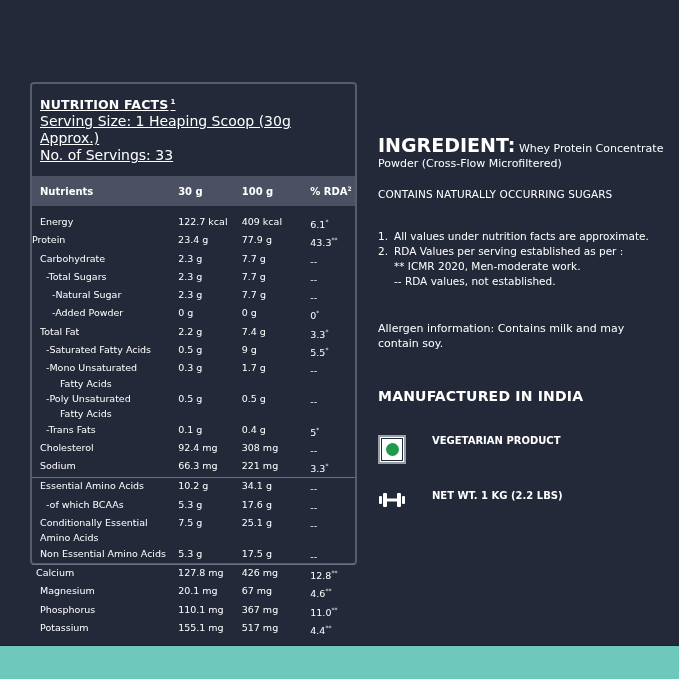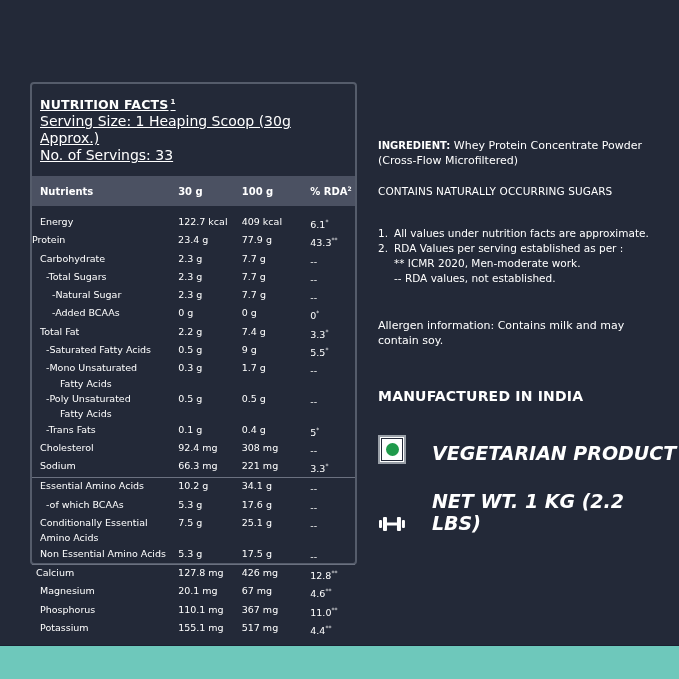--- a/index.html
+++ b/index.html
@@ -35,29 +35,29 @@
   .c0 { width: 147px; padding-left: 8px; }
   .c1 { width: 64px; }
   .c2 { width: 69px; }
   .c3 { width: 45px; }
   .c3 sup { font-size: 6px; vertical-align: 4px; }
   .tbody { padding-top: 8px; }
   .sep { border-top: 1px solid #6b7180; }
   .group { padding: 0; }
   .right { position: absolute; left: 378px; top: 138px; width: 290px; }
   .ingr { font-size: 11px; line-height: 15px; }
-  .ingr b { font-size: 10px; }
+  .ingr b { font-size: 19px; }
   .caps { font-size: 10.5px; margin-top: 17px; letter-spacing: 0.1px; }
   .notes { margin-top: 29px; font-size: 10.5px; line-height: 15px; }
   .notes .li { display: flex; }
   .notes .num { width: 16px; }
   .notes .ind { padding-left: 16px; }
   .allergen { margin-top: 32px; font-size: 11px; line-height: 15px; }
   .mfg { position: absolute; left: 378px; top: 388px; font-weight: bold; font-size: 14px; letter-spacing: 0.2px; }
-  .feat { position: absolute; left: 378px; display: flex; align-items: flex-end; font-weight: bold; font-size: 19px; font-style: italic; }
+  .feat { position: absolute; left: 378px; display: flex; align-items: flex-start; font-weight: bold; font-size: 10px; }
   .veg { top: 435px; }
   .net { top: 490px; }
   .vegbox {
     width: 28px; height: 29px; background: #ffffff; border: 2px solid #9aa0a8;
     display: flex; align-items: center; justify-content: center; margin-right: 26px;
   }
   .vegbox .inner { width: 22px; height: 23px; border: 1.5px solid #232938; display:flex; align-items:center; justify-content:center; }
   .vegdot { width: 13px; height: 13px; background: #1f9a4b; border-radius: 50%; }
   .dumb { width: 28px; height: 20px; margin-right: 26px; }
   .strip { position: absolute; left: 0; top: 646px; width: 679px; height: 33px; background: #6ec8bb; }
@@ -115,21 +115,21 @@
         <div class="row">
           <div class="c0" style="padding-left:20px">
             <div>-Natural Sugar</div>
           </div>
           <div class="c1">2.3 g</div>
           <div class="c2">7.7 g</div>
           <div class="c3"><span>--</span><sup></sup></div>
         </div>
         <div class="row">
           <div class="c0" style="padding-left:20px">
-            <div>-Added BCAAs</div>
+            <div>-Added Powder</div>
           </div>
           <div class="c1">0 g</div>
           <div class="c2">0 g</div>
           <div class="c3"><span>0</span><sup>*</sup></div>
         </div>
         <div class="row">
           <div class="c0" style="padding-left:8px">
             <div>Total Fat</div>
           </div>
           <div class="c1">2.2 g</div>

